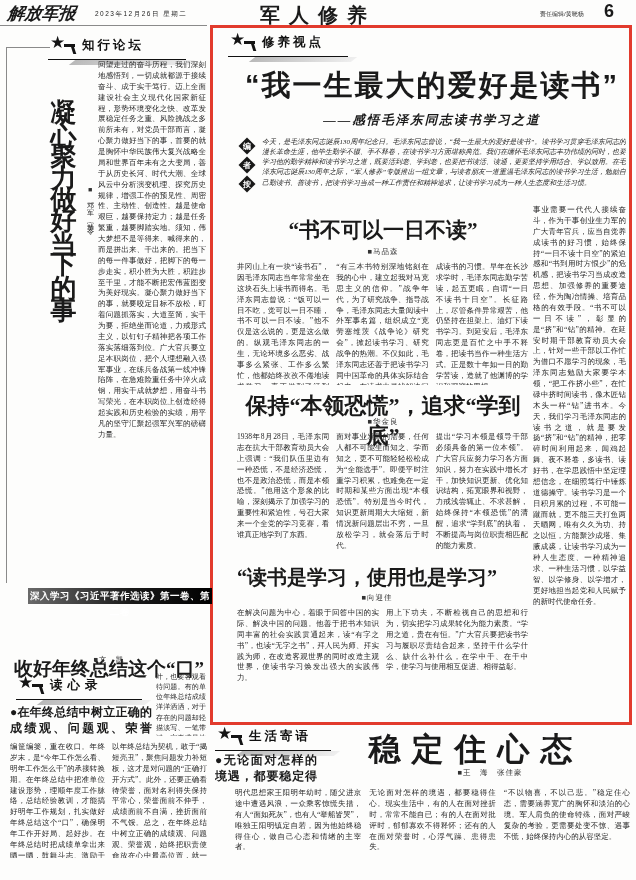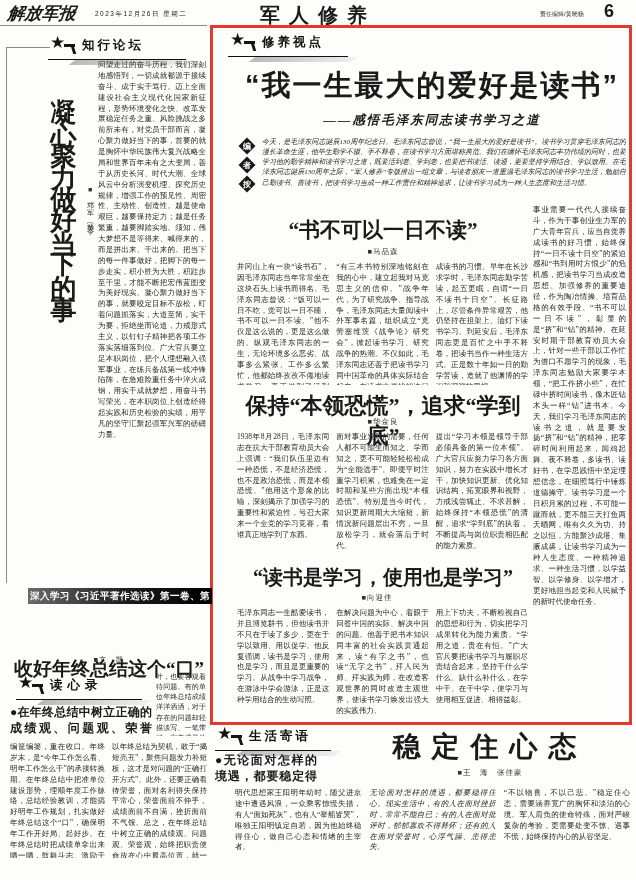--- a/index.html
+++ b/index.html
@@ -96,24 +96,23 @@
   <div class="abs body-text" style="left:533px;top:205px;width:93px;height:513px;">事业需要一代代人接续奋斗，作为干事创业生力军的广大青年官兵，应当自觉养成读书的好习惯，始终保持“一日不读十日空”的紧迫感和“书到用时方恨少”的危机感，把读书学习当成改造思想、加强修养的重要途径，作为陶冶情操、培育品格的有效手段。“书不可以一日不读”，彰显的是“挤”和“钻”的精神。在延安时期干部教育动员大会上，针对一些干部以工作忙为借口不愿学习的现象，毛泽东同志勉励大家要学本领，“把工作挤小些”，在忙碌中挤时间读书，像木匠钻木头一样“钻”进书本。今天，我们学习毛泽东同志的读书之道，就是要发扬“挤”和“钻”的精神，把零碎时间利用起来，闻鸡起舞、夜不释卷，多读书、读好书，在学思践悟中坚定理想信念，在细照笃行中锤炼道德操守。读书学习是一个日积月累的过程，不可能一蹴而就，更不能三天打鱼两天晒网，唯有久久为功、持之以恒，方能聚沙成塔、集腋成裘，让读书学习成为一种人生态度、一种精神追求、一种生活习惯，以学益智、以学修身、以学增才，更好地担当起党和人民赋予的新时代使命任务。</div>
 
   <div class="abs serif center" style="left:240px;top:391px;width:286px;font-size:22px;font-weight:bold;">保持“本领恐慌”，追求“学到底”</div>
   <div class="abs byline center" style="left:240px;top:417px;width:286px;">■华金良</div>
   <div class="abs cols3" style="left:237px;top:432px;width:291px;height:122px;">
     <div class="body-text" style="height:122px;">1938年8月28日，毛泽东同志在抗大干部教育动员大会上强调：“我们队伍里边有一种恐慌，不是经济恐慌，也不是政治恐慌，而是本领恐慌。”他用这个形象的比喻，深刻揭示了加强学习的重要性和紧迫性，号召大家来一个全党的学习竞赛，看谁真正地学到了东西。</div>
     <div class="body-text" style="height:122px;">面对事业发展的需要，任何人都不可能生而知之、学而知之，更不可能轻轻松松成为“全能选手”。即便平时注重学习积累，也难免在一定时期和某些方面出现“本领恐慌”。特别是当今时代，知识更新周期大大缩短，新情况新问题层出不穷，一旦放松学习，就会落后于时代。</div>
     <div class="body-text" style="height:122px;">提出“学习本领是领导干部必须具备的第一位本领”。广大官兵应努力学习各方面知识，努力在实践中增长才干，加快知识更新、优化知识结构，拓宽眼界和视野，力戒浅尝辄止、不求甚解，始终保持“本领恐慌”的清醒，追求“学到底”的执着，不断提高与岗位职责相匹配的能力素质。</div>
   </div>
 
-  <div class="abs serif center" style="left:240px;top:564px;width:286px;font-size:20px;font-weight:bold;">“读书是学习，使用也是学习”</div>
+  <div class="abs serif center" style="left:224px;top:564px;width:286px;font-size:20px;font-weight:bold;">“读书是学习，使用也是学习”</div>
   <div class="abs byline center" style="left:234px;top:593px;width:286px;">■向迎佳</div>
   <div class="abs cols3" style="left:237px;top:608px;width:291px;height:108px;">
-    <div class="body-text" style="height:108px;">毛泽东同志一生酷爱读书，并且博览群书，但他读书并不只在于读了多少，更在于学以致用、用以促学。他反复强调，读书是学习，使用也是学习，而且是更重要的学习。从战争中学习战争，在游泳中学会游泳，正是这种学用结合的生动写照。</div>
     <div class="body-text" style="height:108px;">在解决问题为中心，着眼于回答中国的实际、解决中国的问题。他善于把书本知识同丰富的社会实践贯通起来，读“有字之书”，也读“无字之书”，拜人民为师、拜实践为师，在改造客观世界的同时改造主观世界，使读书学习焕发出强大的实践伟力。</div>
     <div class="body-text" style="height:108px;">用上下功夫，不断检视自己的思想和行为，切实把学习成果转化为能力素质。“学用之道，贵在有恒。”广大官兵要把读书学习与履职尽责结合起来，坚持干什么学什么、缺什么补什么，在学中干、在干中学，使学习与使用相互促进、相得益彰。</div>
   </div>
 
   <div class="abs sans center" style="left:28px;top:588px;width:184px;height:16px;line-height:16px;color:#fff;font-size:9.5px;font-weight:bold;letter-spacing:0.5px;
        background:linear-gradient(90deg,#6a6a6a,#1b1b1b 55%,#000);">深入学习《习近平著作选读》第一卷、第二卷</div>
 
   <div class="abs serif center" style="left:10px;top:656px;width:198px;font-size:19px;font-weight:bold;font-family:Liberation Serif, serif;">收好年终总结这个“口”</div>
   <div class="abs byline center" style="left:10px;top:655px;width:198px;">■文　凯</div>
 
@@ -135,22 +134,22 @@
   <div class="abs seclabel" style="left:215px;top:727px;width:108px;">
     <span class="sf">
         <span class="sf-star">★</span>
         <span class="sf-flag"></span>
       </span>
     <span class="txt sans">生活寄语</span>
   </div>
 
   <div class="abs serif" style="left:215px;top:752px;width:102px;height:30px;font-size:12px;line-height:1.35;font-weight:bold;text-align:justify;overflow:hidden;">●无论面对怎样的境遇，都要稳定得住心，做自己心态和情绪的主宰者</div>
 
-  <div class="abs sans center" style="left:360px;top:728px;width:260px;font-size:28px;font-weight:bold;letter-spacing:11px;font-family:Liberation Serif, serif;">稳定住心态</div>
+  <div class="abs sans center" style="left:346px;top:728px;width:260px;font-size:32px;font-weight:bold;letter-spacing:11px;font-family:Liberation Serif, serif;">稳定住心态</div>
   <div class="abs byline center" style="left:360px;top:768px;width:260px;">■王　海　张佳豪</div>
 
   <div class="abs cols4" style="left:215px;top:788px;width:415px;height:86px;">
     <div class="body-text" style="height:86px;margin-left:20px;">明代思想家王阳明年幼时，随父进京途中遭遇风浪，一众乘客惊慌失措，有人“面如死灰”，也有人“举船皆哭”，唯独王阳明镇定自若，因为他始终稳得住心，做自己心态和情绪的主宰者。</div>
-    <div class="body-text" style="height:86px;font-style:italic;">无论面对怎样的境遇，都要稳得住心。现实生活中，有的人在面对挫折时，常常不能自已；有的人在面对批评时，郁郁寡欢不得释怀；还有的人在面对荣誉时，心浮气躁、患得患失。</div>
+    <div class="body-text" style="height:86px;">无论面对怎样的境遇，都要稳得住心。现实生活中，有的人在面对挫折时，常常不能自已；有的人在面对批评时，郁郁寡欢不得释怀；还有的人在面对荣誉时，心浮气躁、患得患失。</div>
     <div class="body-text" style="height:86px;">“不以物喜，不以己悲。”稳定住心态，需要涵养宽广的胸怀和淡泊的心境。军人肩负的使命特殊，面对严峻复杂的考验，更需要处变不惊、遇事不慌，始终保持内心的从容坚定。</div>
   </div>
 
 </div>
 
 </body></html>

